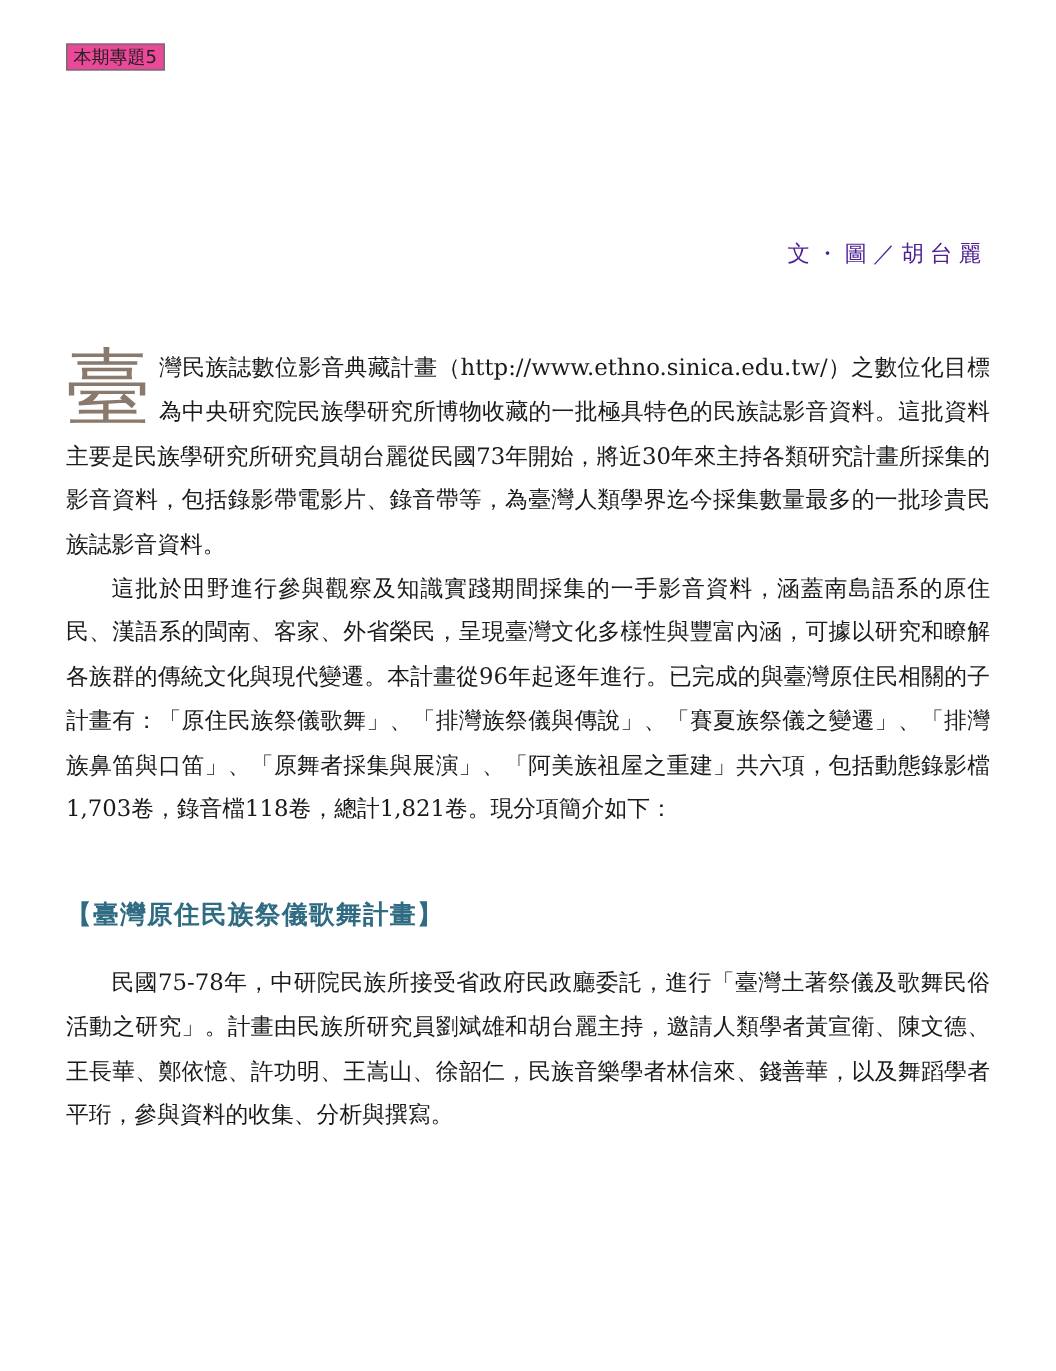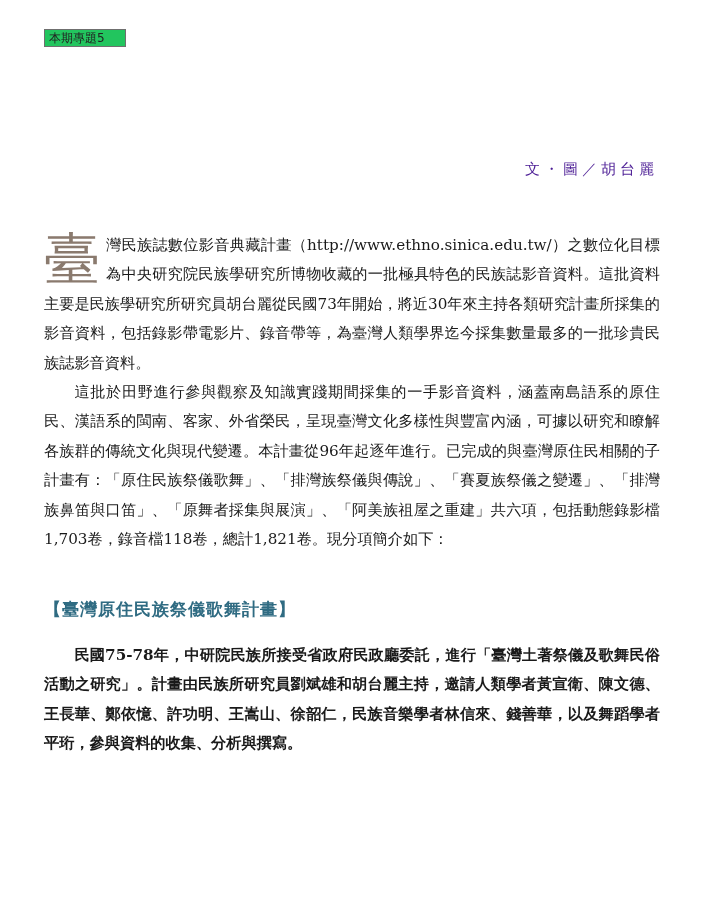--- a/index.html
+++ b/index.html
@@ -1,37 +1,37 @@
 <!DOCTYPE html>
 <html><head>
 <meta charset="utf-8">
 <style>
   html, body { margin: 0; padding: 0; background: #ffffff; }
   body { width: 704px; height: 914px; overflow: hidden; position: relative;
          font-family: "DejaVu Serif", "Liberation Serif", serif; color: #1a1a1a; }
-  .tag { position: absolute; left: 44px; top: 29px; padding: 1px 20px 0 4px;
+  .tag { position: absolute; left: 44px; top: 29px; padding: 1px 4px 0 4px;
          font-family: "DejaVu Sans", "Liberation Sans", sans-serif; font-size: 12px; line-height: 15px;
-         background: #22c55e; border: 1px solid #6f6f6f; color: #222; }
+         background: #ec4899; border: 1px solid #6f6f6f; color: #222; }
   .title { position: absolute; left: 52px; top: 54px; margin: 0;
            font-family: "DejaVu Serif", "Liberation Serif", serif; font-weight: bold;
            font-size: 33px; line-height: 46px; color: #b0703c; letter-spacing: 1px;
            text-shadow: 1px 1px 0 #d9b08e; }
   .title .line2 { display: block; padding-left: 26px; }
   .byline { position: absolute; right: 46px; top: 160px; font-size: 15px; letter-spacing: 4px; color: #4c1d95; }
   .body { position: absolute; left: 44px; top: 231px; width: 616px; font-size: 15.2px;
           line-height: 29.4px; text-align: justify; }
   .body p { margin: 0; }
   .indent { text-indent: 2em; }
   .dropcap { float: left; font-size: 56px; line-height: 52px; margin: 2px 6px 0 0;
              color: #8a7a6e; font-family: "DejaVu Serif", "Liberation Serif", serif; }
   .section { position: absolute; left: 44px; top: 598px; margin: 0; font-weight: bold;
              font-family: "DejaVu Sans", "Liberation Sans", sans-serif;
              font-size: 17px; color: #2f6b82; letter-spacing: 1px; }
   .body2 { position: absolute; left: 44px; top: 641px; width: 616px; font-size: 15.2px;
-           line-height: 29.4px; text-align: justify; font-weight: bold; }
+           line-height: 29.4px; text-align: justify; }
   .body2 p { margin: 0; }
 </style>
 </head>
 <body>
 
 <div class="tag">本期專題5</div>
 
 <h1 class="title">
 </h1>
 

